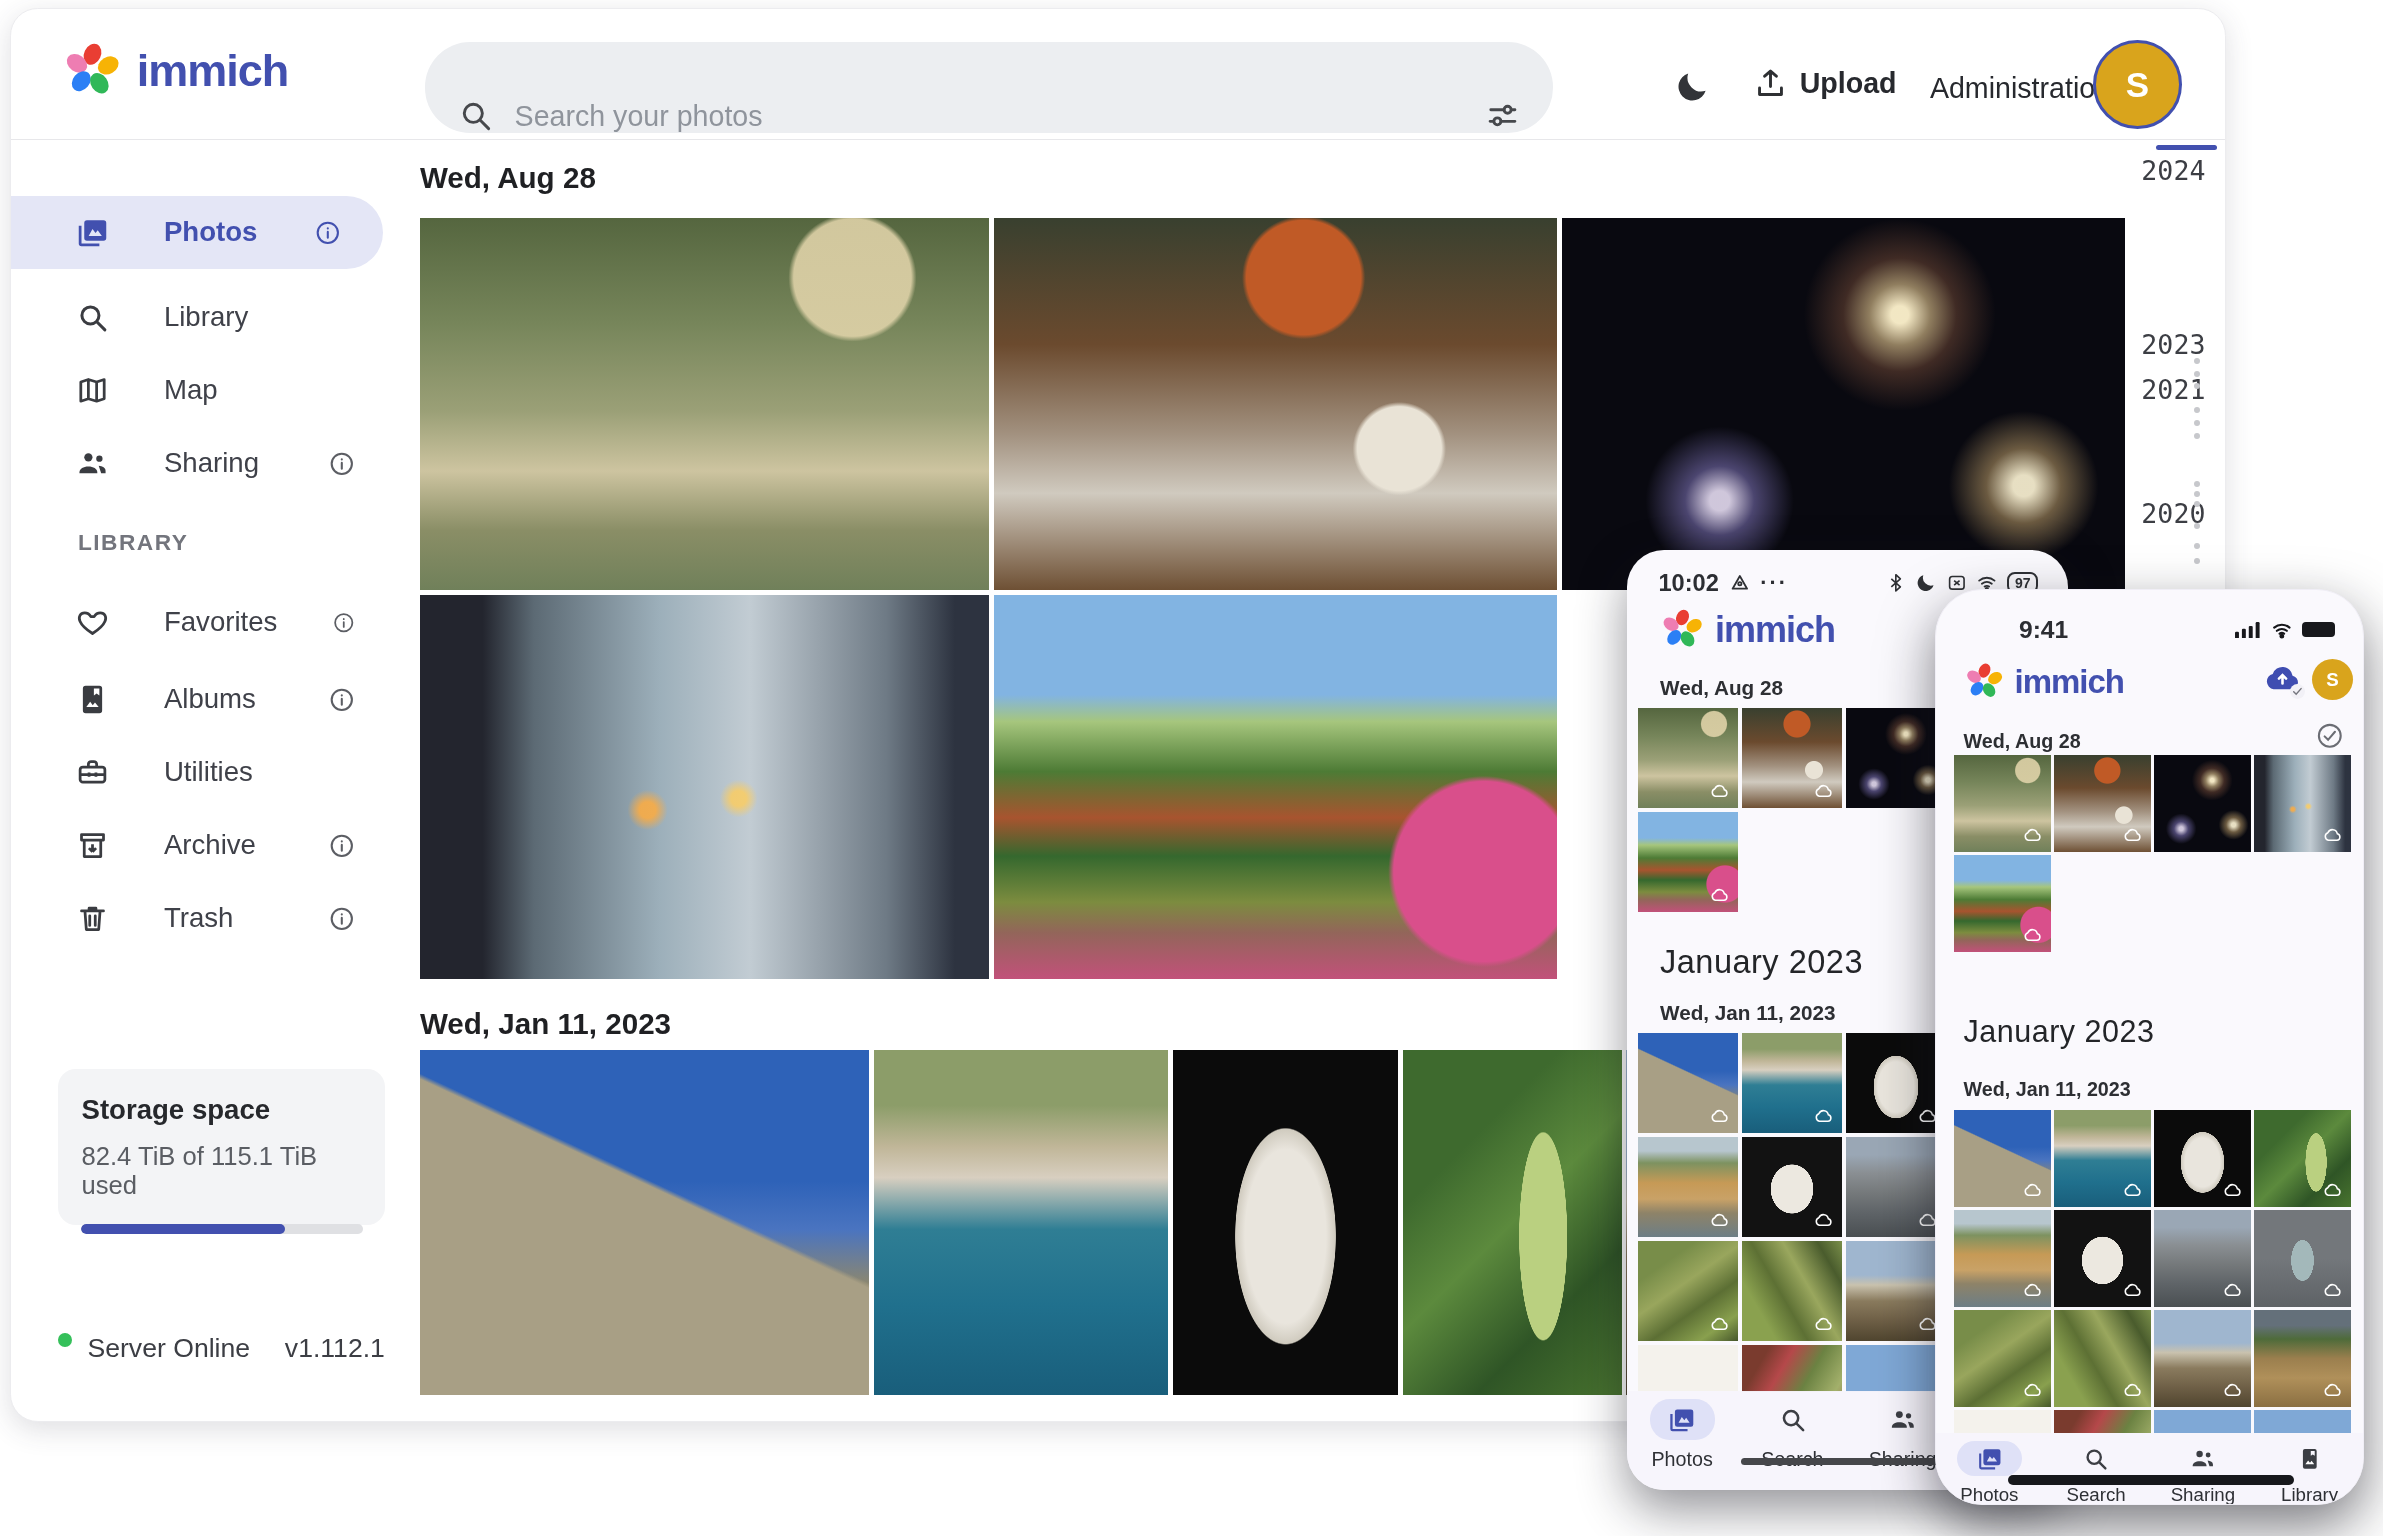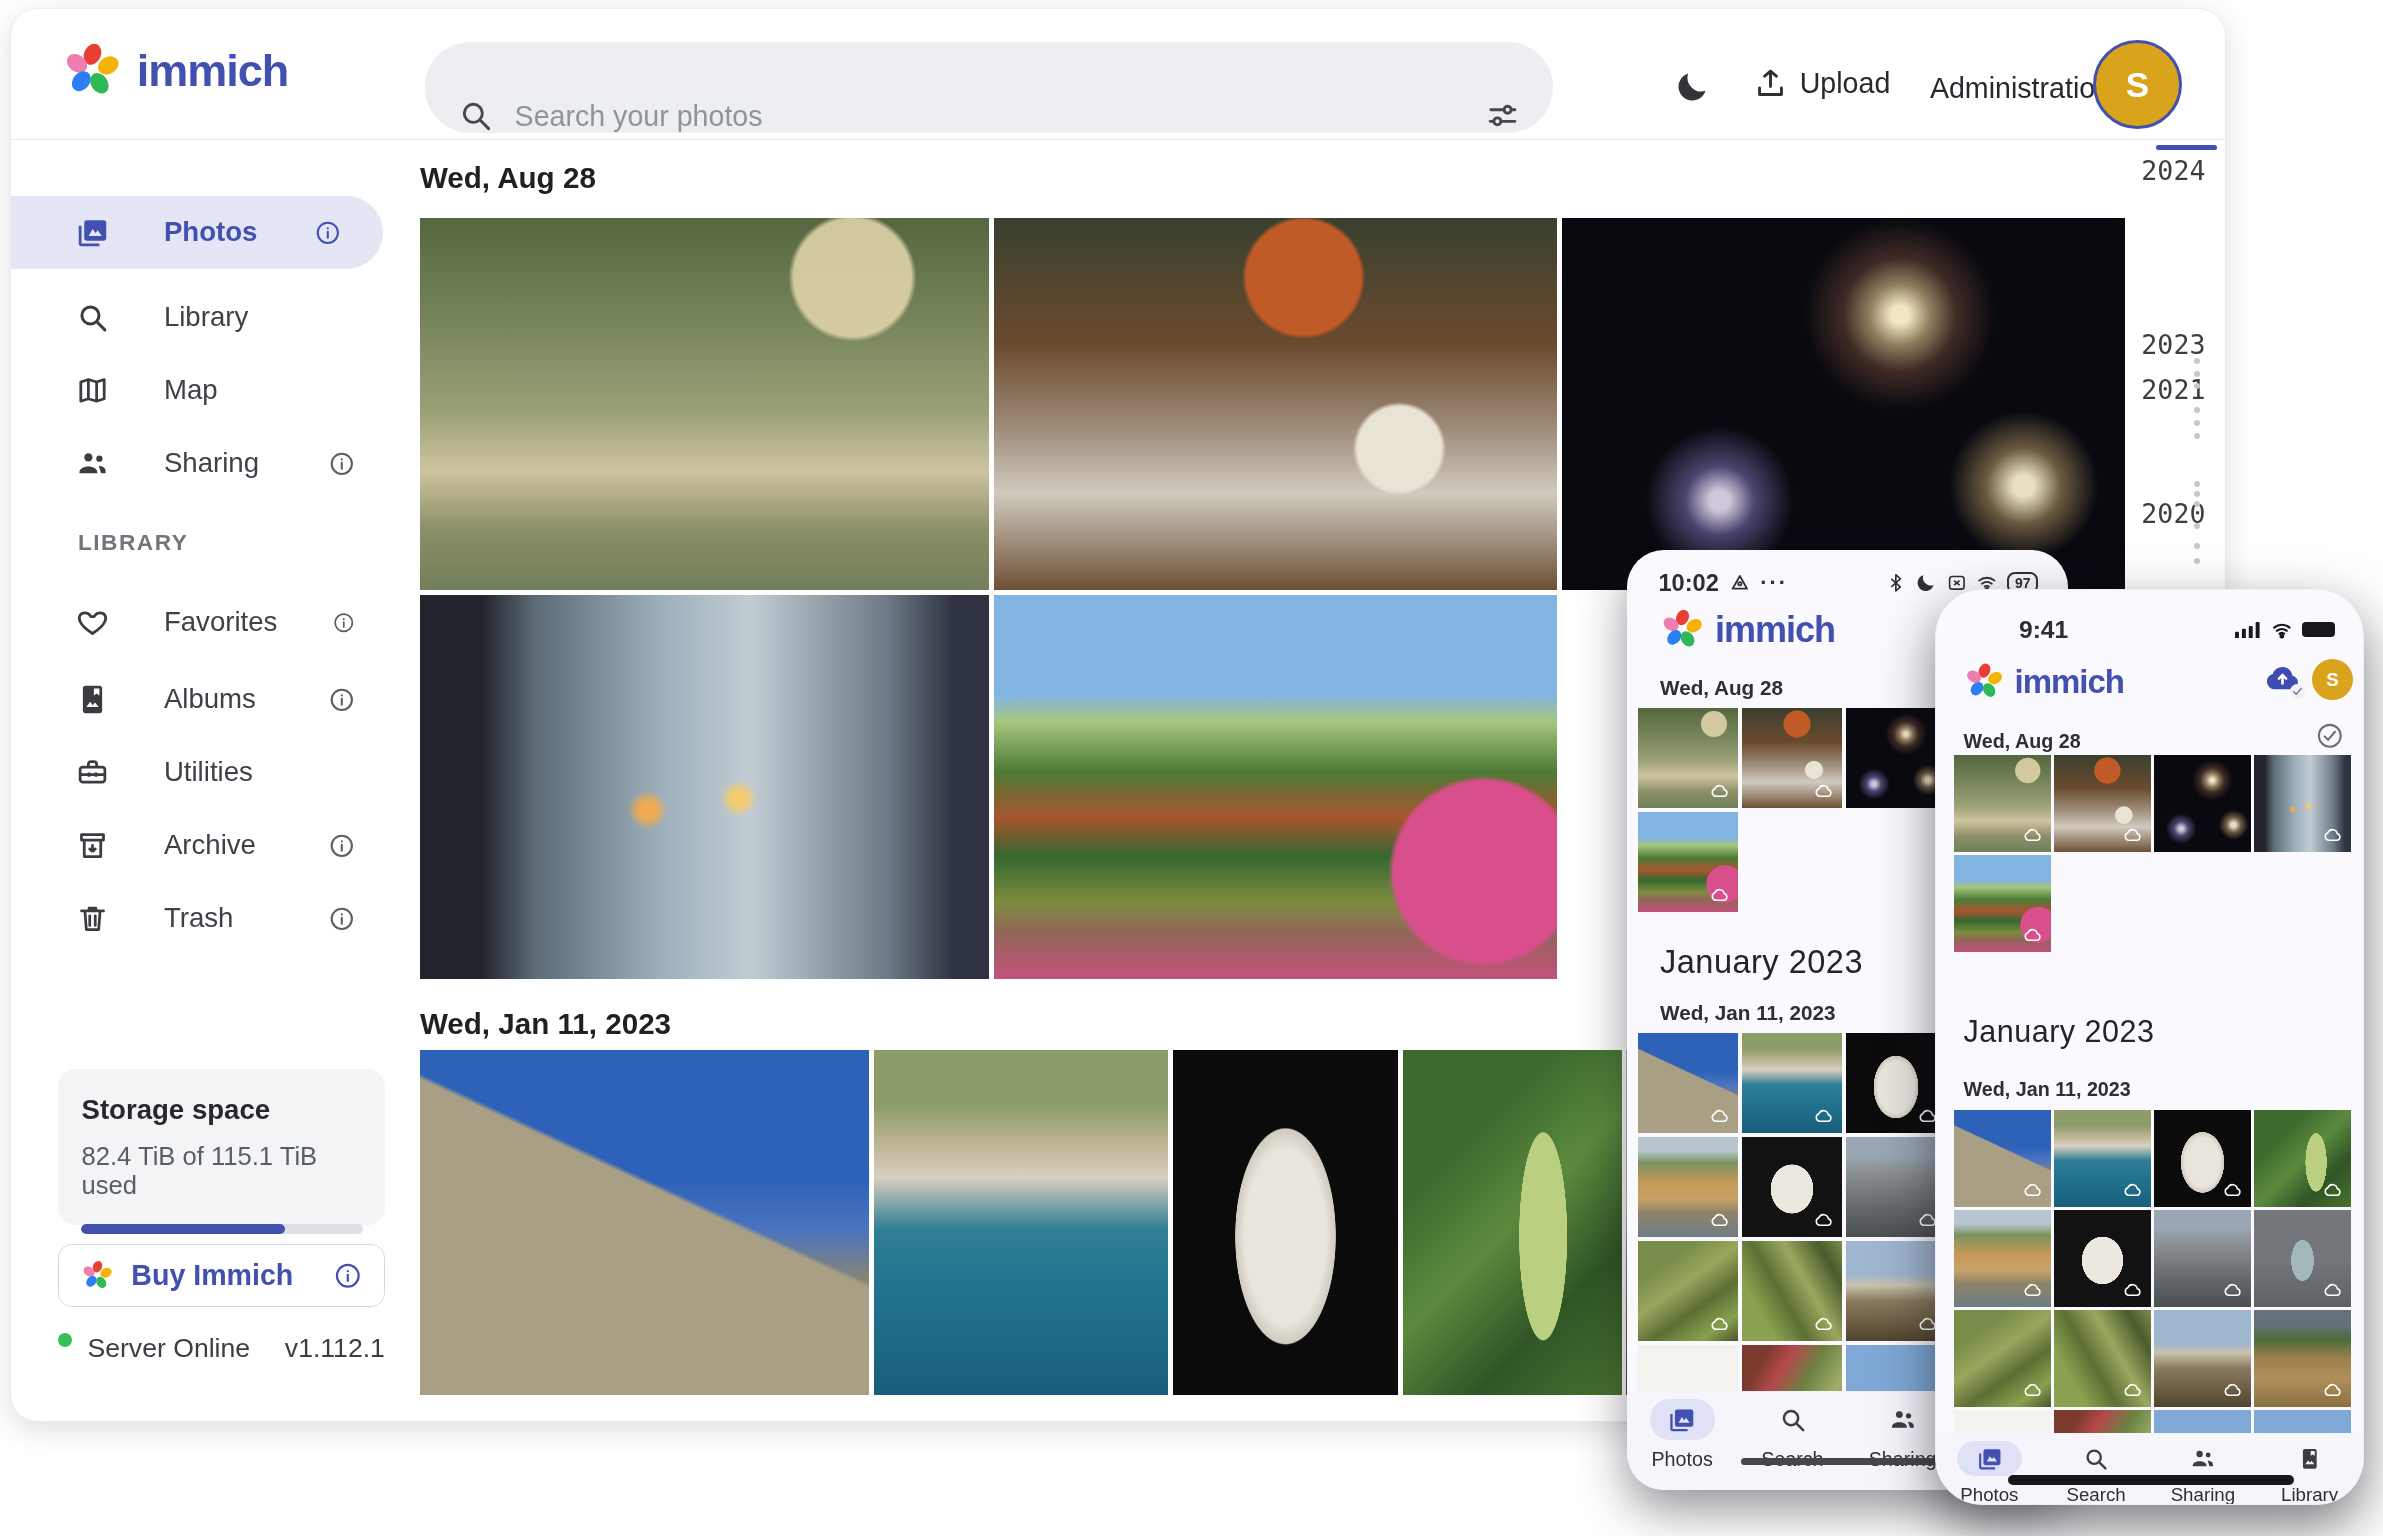--- a/index.html
+++ b/index.html
@@ -18,21 +18,21 @@
   .dt-logo { left:51px; top:31.5px; }
   .dt-logo .logo-text { font-size:45px; }
   .search-pill { left:414px; top:33px; width:1128px; height:91px; background:#eceef1; border-radius:45px;
     display:flex; align-items:flex-end; padding:0 33px; gap:21.7px; }
   .search-pill input { flex:1; border:none; outline:none; background:transparent; font-size:28.6px; color:#3c3f44;
     font-family:"Liberation Sans",sans-serif; }
   .search-pill input::placeholder { color:#8f949c; }
   .hdr-icon { width:35px; height:35px; color:#35373c; }
   .hdr-item { display:flex; align-items:center; gap:11.8px; color:#27292e; font-size:28.6px; font-weight:500; cursor:pointer; }
   .dt-moon { left:1663px; top:59px; }
-  .dt-upload { left:1742px; top:57px; }
+  .dt-upload { left:1742px; top:57px;font-weight:bold; }
   .dt-admin { left:1919px; top:63px; }
   .avatar { border-radius:50%; background:#d9a41c; color:#fff; display:flex; align-items:center; justify-content:center; font-weight:700; }
   .dt-avatar { left:2082px; top:31.5px; width:89px; height:89px; font-size:35px; border:3.9px solid #4250af; }
 
   
   .side-item { left:0; width:386px; height:73px; display:flex; align-items:center; padding-left:65px; gap:55px;
     color:#3f4149; font-size:27.6px; font-weight:500; cursor:pointer; }
   .side-item .s-icon { width:33px; height:33px; color:#3a3c41; flex:0 0 auto; }
   .side-item .info { margin-left:auto; margin-right:41px; width:27.6px; height:27.6px; color:#5c5e64; }
   .side-item.active { background:#e4e6f6; border-radius:0 984px 984px 0; width:372px; color:#4250af; font-weight:700; }
@@ -295,34 +295,20 @@
     </div>
 
     <div class="abs storage-card">
       <div class="storage-title">Storage space</div>
       <div class="storage-usage">82.4 TiB of 115.1 TiB used</div>
       <div class="progress-track">
         <div class="progress-fill" id="storage-fill" style="width: 72%;"></div>
       </div>
     </div>
 
-    <div class="abs buy-btn">
-      <svg width="33" height="33" viewBox="0 0 24 24">
-        <ellipse cx="12" cy="5.6" rx="3.3" ry="4.3" fill="#e93e33" transform="rotate(25 12 5.6)"></ellipse>
-        <ellipse cx="5.9" cy="9.2" rx="3.3" ry="4.3" fill="#ee7db2" transform="rotate(-55 5.9 9.2)"></ellipse>
-        <ellipse cx="7.6" cy="16.2" rx="3.3" ry="4.3" fill="#2b7ff5" transform="rotate(40 7.6 16.2)"></ellipse>
-        <ellipse cx="14.7" cy="17" rx="3.3" ry="4.3" fill="#30b858" transform="rotate(-35 14.7 17)"></ellipse>
-        <ellipse cx="18.2" cy="10" rx="3.3" ry="4.3" fill="#f7b305" transform="rotate(60 18.2 10)"></ellipse>
-        </svg>
-      <span class="buy-label">Buy Immich</span>
-      <svg class="info" viewBox="0 0 24 24" fill="none" stroke="currentColor" stroke-width="1.8" stroke-linecap="round">
-        <circle cx="12" cy="12" r="8.8"></circle>
-          <path d="M12 8.1v.2M12 11.2v5"></path>
-        </svg>
-    </div>
 
     <div class="abs server-row">
       <span class="dot-green"></span>
       <span>Server Online</span>
       <span class="server-version">v1.112.1</span>
     </div>
 
     <div class="abs date-hdr" style="top:152px;">Wed, Aug 28</div>
 
     <div class="abs drow" style="top:209px; height:372px;">

